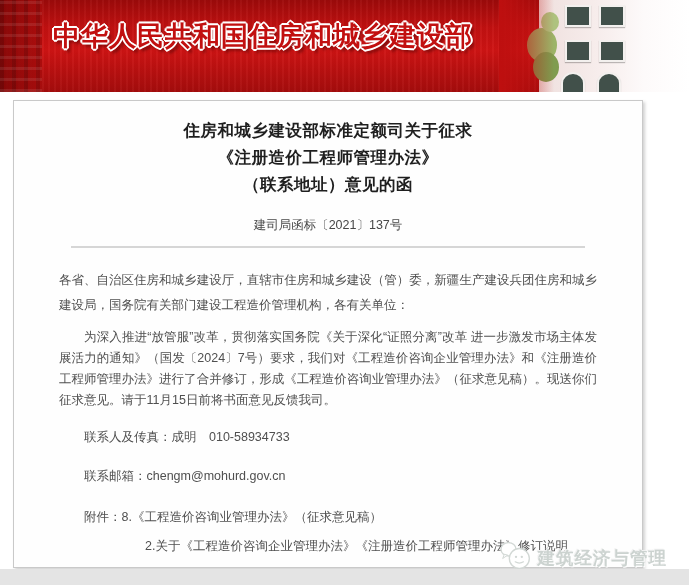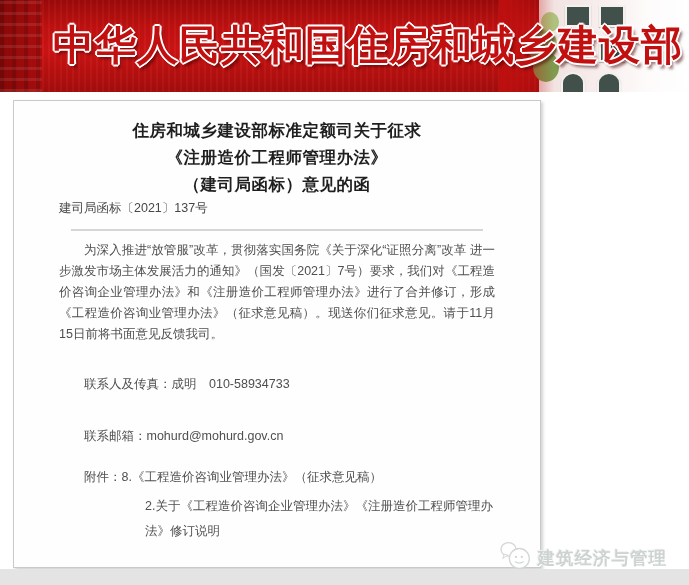--- a/index.html
+++ b/index.html
@@ -39,46 +39,46 @@
   .foliage { position:absolute; border-radius:50%; }
   .foliage.f1 { left:-12px; top:28px; width:30px; height:34px; background:#9cb468; }
   .foliage.f2 { left:-6px;  top:52px; width:26px; height:30px; background:#7f9c4f; }
   .foliage.f3 { left:2px;   top:12px; width:18px; height:20px; background:#aec27e; }
   .banner-fade {
     position:absolute; right:135px; top:0; width:55px; height:92px;
     background:linear-gradient(90deg, rgba(190,15,15,1) 0%, rgba(190,15,15,0) 100%);
   }
   .banner-title {
     position:absolute; left:53px; top:18px; width:500px;
-    font-size:41px; font-weight:900; letter-spacing:1px; color:#c21010; white-space:nowrap;
+    font-size:27px; font-weight:900; letter-spacing:1px; color:#c21010; white-space:nowrap;
     text-shadow:
       -2px 0 0 #ffffff, 2px 0 0 #ffffff, 0 -2px 0 #ffffff, 0 2px 0 #ffffff,
       -1px -1px 0 #ffffff, 1px -1px 0 #ffffff, -1px 1px 0 #ffffff, 1px 1px 0 #ffffff,
       3px 4px 3px rgba(70,0,0,.55);
   }
   .banner-subtitle {
     position:absolute; left:84px; top:64px; width:440px;
     font-size:9.5px; font-weight:bold; color:#e8b64d; letter-spacing:.2px; white-space:nowrap;
     text-shadow:1px 1px 1px rgba(0,0,0,.45);
   }
 
   
   .card {
-    position:absolute; left:13px; top:100px; width:528px; height:468px;
+    position:absolute; left:13px; top:100px; width:630px; height:468px;
     background:#fefefe; border:1px solid #c9c9c9;
     box-shadow:2px 2px 3px rgba(0,0,0,.18);
     padding:16px 45px 0 45px;
     color:#4f4f4f; font-size:12.5px;
   }
   .doc-title { text-align:center; font-weight:bold; color:#1f1f1f; font-size:16.5px; line-height:27px; letter-spacing:.5px; }
-  .doc-number { color:#474747; font-size:12.5px; margin-top:2px; font-weight:500; }
+  .doc-number { text-align:center; color:#474747; font-size:12.5px; margin-top:19px; font-weight:500; }
   .divider { border:none; border-top:2px solid #d6d6d6; margin:12px 12px 0 12px; }
   .salutation { margin-top:20px; line-height:25px; text-align:justify; }
   .para { margin-top:9px; line-height:21px; text-indent:2em; text-align:justify; }
-  .contact { margin-top:27px; line-height:25px; text-indent:2em; }
+  .contact { margin-top:14px; line-height:25px; text-indent:2em; }
   .contact.addr { line-height:24px; text-align:justify; }
   .attach-row1 { margin-top:16px; line-height:25px; text-indent:2em; }
   .attach-row2 { margin-top:4px; line-height:25px; margin-left:86px; }
 
   
   .watermark {
     position:absolute; right:22px; bottom:10px;
     display:flex; align-items:center; gap:5px;
   }
   .wm-text {
@@ -110,29 +110,30 @@
       <div class="foliage f3"></div>
     </div>
     <div class="banner-fade"></div>
     <div class="banner-title">中华人民共和国住房和城乡建设部</div>
   </div>
 
   <div class="card">
     <div class="doc-title">
       <div>住房和城乡建设部标准定额司关于征求</div>
       <div>《注册造价工程师管理办法》</div>
-      <div>（建司局函标）意见的函</div>
+      <div>（联系地址）意见的函</div>
     </div>
     <div class="doc-number">建司局函标〔2021〕137号</div>
     <hr class="divider">
 
-    <p class="para">为深入推进“放管服”改革，贯彻落实国务院《关于深化“证照分离”改革 进一步激发市场主体发展活力的通知》（国发〔2021〕7号）要求，我们对《工程造价咨询企业管理办法》和《注册造价工程师管理办法》进行了合并修订，形成《工程造价咨询业管理办法》（征求意见稿）。现送你们征求意见。请于11月15日前将书面意见反馈我司。</p>
+    <p class="salutation">各省、自治区住房和城乡建设厅，直辖市住房和城乡建设（管）委，新疆生产建设兵团住房和城乡建设局，国务院有关部门建设工程造价管理机构，各有关单位：</p>
+    <p class="para">为深入推进“放管服”改革，贯彻落实国务院《关于深化“证照分离”改革 进一步激发市场主体发展活力的通知》（国发〔2024〕7号）要求，我们对《工程造价咨询企业管理办法》和《注册造价工程师管理办法》进行了合并修订，形成《工程造价咨询业管理办法》（征求意见稿）。现送你们征求意见。请于11月15日前将书面意见反馈我司。</p>
 
     <p class="contact">联系人及传真：成明　010-58934733</p>
-    <p class="contact">联系邮箱：mohurd@mohurd.gov.cn</p>
+    <p class="contact">联系邮箱：chengm@mohurd.gov.cn</p>
 
     <p class="attach-row1">附件：8.《工程造价咨询业管理办法》（征求意见稿）</p>
     <p class="attach-row2">2.关于《工程造价咨询企业管理办法》《注册造价工程师管理办法》修订说明</p>
 
   </div>
 
   <div class="watermark">
     <span>
       <svg width="34" height="30" viewBox="0 0 40 36" fill="none">
         <ellipse cx="11" cy="10" rx="9" ry="8" fill="#ffffff" stroke="#d2d8d5" stroke-width="1.6"></ellipse>

